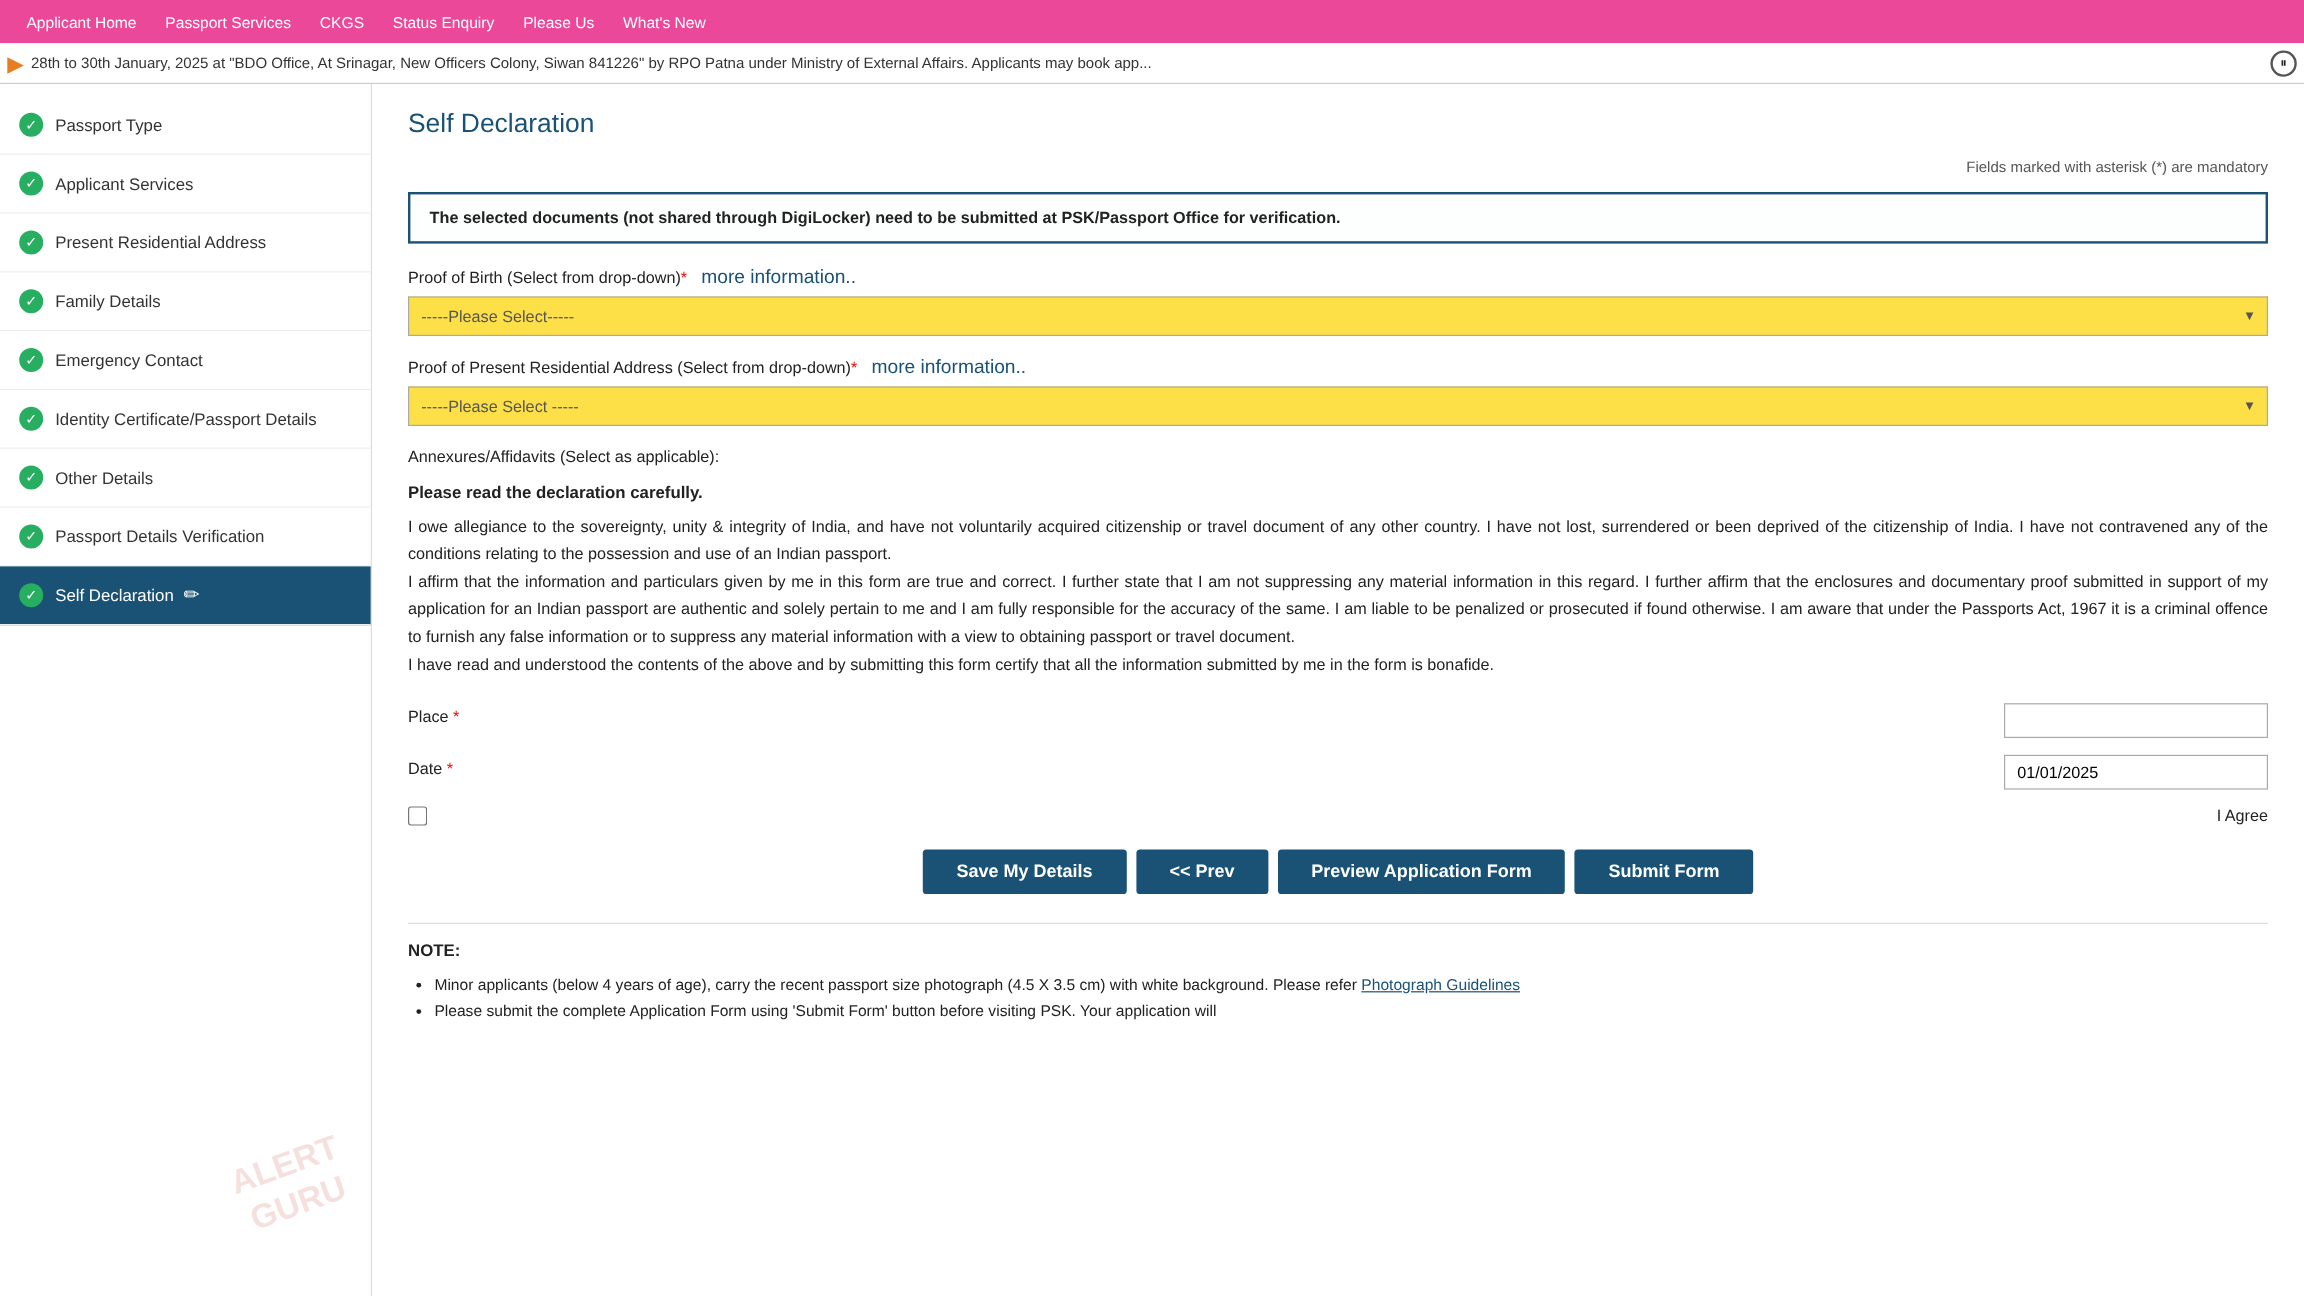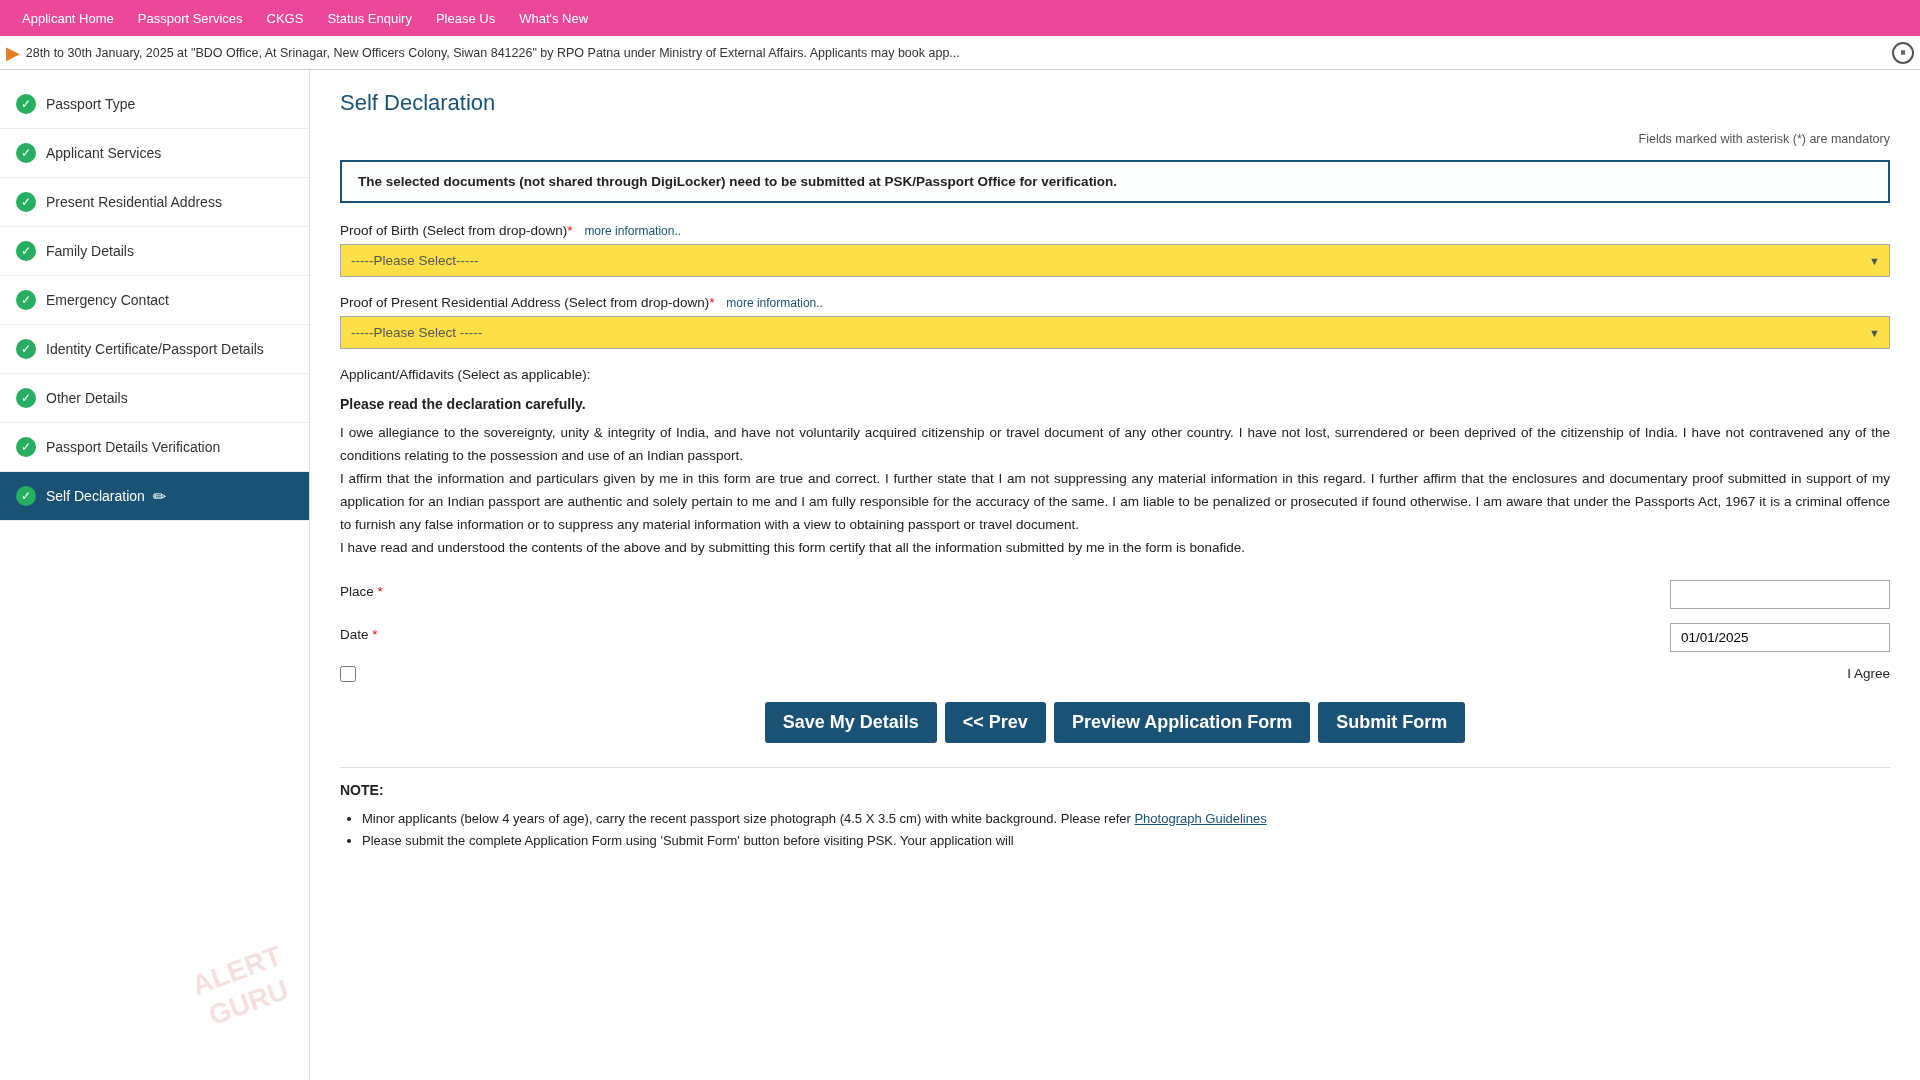--- a/index.html
+++ b/index.html
@@ -165,21 +165,21 @@
       margin-bottom: 18px;
     }
     .form-label {
       font-size: 13.5px;
       margin-bottom: 6px;
       color: #222;
     }
     .form-label .required { color: red; }
     .more-info {
       color: #1a5276;
-      font-size: 12px;
+      font-size: 16px;
       text-decoration: none;
       margin-left: 8px;
     }
     .form-select {
       width: 100%;
       padding: 8px 10px;
       border: 1px solid #aaa;
       background: #fde047;
       font-size: 13.5px;
       color: #555;
@@ -259,22 +259,22 @@
     }
 
     .button-row {
       display: flex;
       justify-content: center;
       gap: 8px;
       margin-bottom: 24px;
       flex-wrap: wrap;
     }
     .btn {
-      padding: 10px 18px;
-      font-size: 18px;
+      padding: 10px 28px;
+      font-size: 15px;
       font-weight: bold;
       border: none;
       cursor: pointer;
       border-radius: 3px;
     }
     .btn-blue {
       background: #1a5276;
       color: #fff;
     }
 
@@ -397,21 +397,21 @@
         <span>Proof of Present Residential Address (Select from drop-down)</span><span class="required">*</span>
         <a href="#" class="more-info">more information..</a>
       </div>
       <div class="select-wrapper">
         <select class="form-select">
           <option>-----Please Select -----</option>
         </select>
       </div>
     </div>
 
-    <div class="annexures-label">Applicant/Affidavits (Select as applicable):</div>
+    <div class="annexures-label">Annexures/Affidavits (Select as applicable):</div>
 
     <div class="declaration-heading">Please read the declaration carefully.</div>
 
     <div class="declaration-text">
       I owe allegiance to the sovereignty, unity &amp; integrity of India, and have not voluntarily acquired citizenship or travel document of any other country. I have not lost, surrendered or been deprived of the citizenship of India. I have not contravened any of the conditions relating to the possession and use of an Indian passport.<br>
       I affirm that the information and particulars given by me in this form are true and correct. I further state that I am not suppressing any material information in this regard. I further affirm that the enclosures and documentary proof submitted in support of my application for an Indian passport are authentic and solely pertain to me and I am fully responsible for the accuracy of the same. I am liable to be penalized or prosecuted if found otherwise. I am aware that under the Passports Act, 1967 it is a criminal offence to furnish any false information or to suppress any material information with a view to obtaining passport or travel document.<br>
       I have read and understood the contents of the above and by submitting this form certify that all the information submitted by me in the form is bonafide.
     </div>
 
     <div class="field-row">

